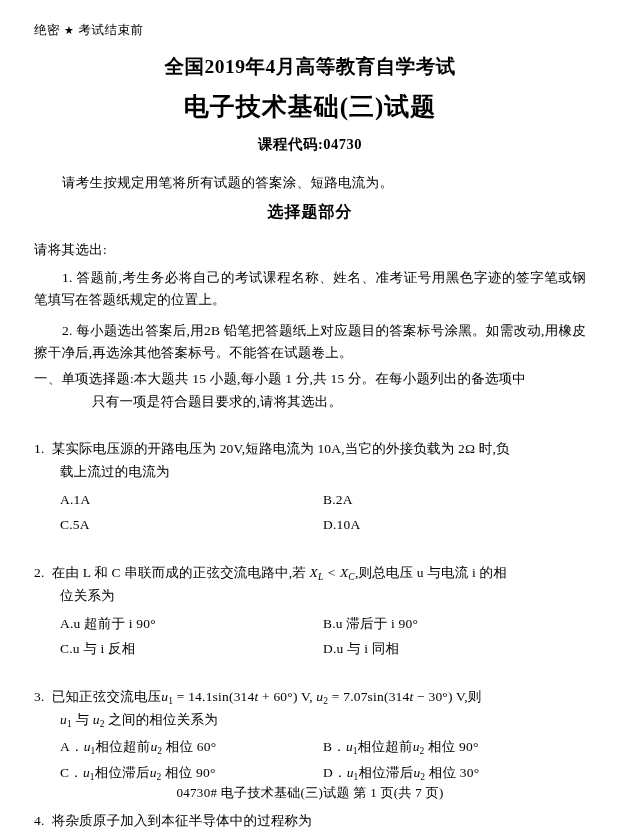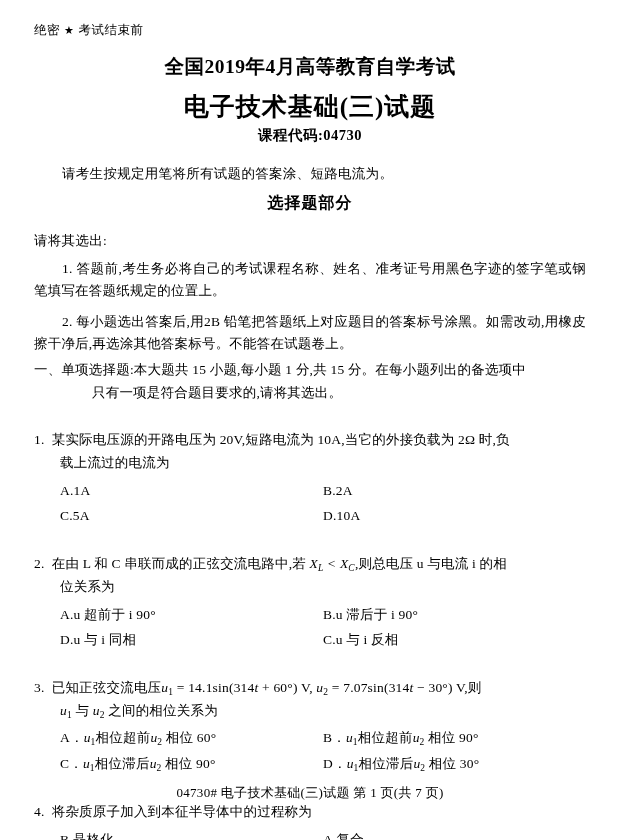--- a/index.html
+++ b/index.html
@@ -43,21 +43,21 @@
     font-size: 25px;
     font-weight: bold;
     letter-spacing: 1px;
     margin-top: 10px;
   }
   .title-code {
     text-align: center;
     font-size: 14.5px;
     font-weight: bold;
     letter-spacing: 0.5px;
-    margin-top: 3px;
+    margin-top: 12px;
   }
   .notice-line {
     font-size: 13.5px;
     margin-top: 20px;
     text-indent: 28px;
     letter-spacing: 0.3px;
   }
   .section-title {
     text-align: center;
     font-size: 16px;
@@ -183,22 +183,22 @@
 
   <div class="q">
     <span class="q-stem"><span>2.</span>&nbsp;&nbsp;<span>在由 L 和 C 串联而成的正弦交流电路中,若</span> <i class="it">X<sub>L</sub> &lt; X<sub>C</sub></i><span>,则总电压 u 与电流 i 的相</span></span>
     <span class="q-stem-cont">位关系为</span>
     <span class="opts">
       <span class="opt-row">
         <span class="opt">A.u 超前于 i 90°</span>
         <span class="opt">B.u 滞后于 i 90°</span>
       </span>
       <span class="opt-row">
+        <span class="opt">C.u 与 i 反相</span>
         <span class="opt">D.u 与 i 同相</span>
-        <span class="opt">C.u 与 i 反相</span>
       </span>
     </span>
   </div>
 
   <div class="q">
     <span class="q-stem"><span>3.</span>&nbsp;&nbsp;<span>已知正弦交流电压</span><i class="it">u</i><sub>1</sub> = 14.1sin(314<i class="it">t</i> + 60°) V<span>,</span> <i class="it">u</i><sub>2</sub> = 7.07sin(314<i class="it">t</i> − 30°) V<span>,则</span></span>
     <span class="q-stem-cont"><i class="it">u</i><sub>1</sub> 与 <i class="it">u</i><sub>2</sub> 之间的相位关系为</span>
     <span class="opts">
       <span class="opt-row">
         <span class="opt">A．<i class="it">u</i><sub>1</sub>相位超前<i class="it">u</i><sub>2</sub> 相位 60°</span>

